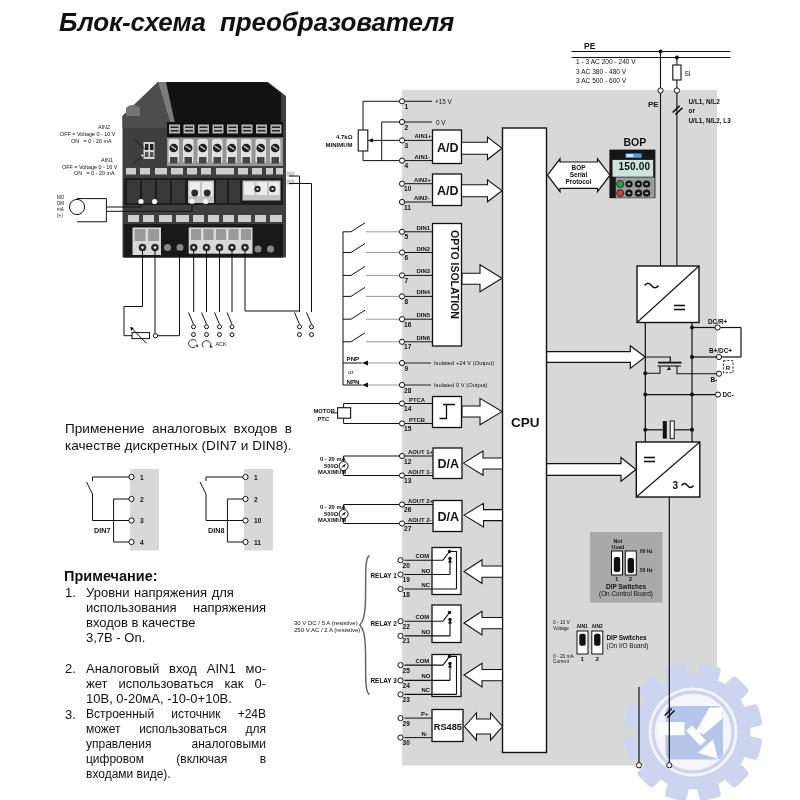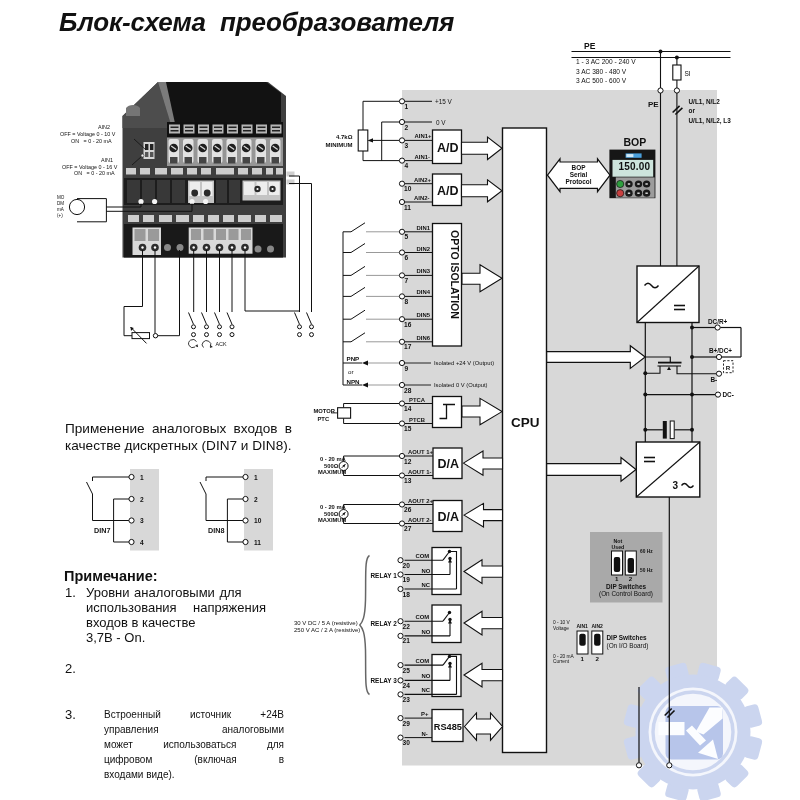--- a/index.html
+++ b/index.html
@@ -18,35 +18,40 @@
 <div class="abs p" style="left:65px;top:420px;width:227px;font-size:13.6px;line-height:17px;color:#111;">
 <div class="jl">Применение аналоговых входов в</div>
 <div>качестве дискретных (DIN7 и DIN8).</div>
 </div>
 
 <div class="abs" style="left:64px;top:568px;font-size:14.5px;font-weight:bold;color:#111;">Примечание:</div>
 
 <div class="abs" style="left:65px;top:584.5px;font-size:13px;color:#111;">1.</div>
 
 <div class="abs n" style="left:86px;top:584.5px;width:180px;font-size:13px;line-height:15.1px;color:#111;">
-<div style="word-spacing:1px;">Уровни аналоговыми для</div>
+<div style="word-spacing:1px;">Уровни напряжения для</div>
 <div class="jl">использования напряжения</div>
 <div>входов в качестве</div>
 <div>3,7В - On.</div>
 </div>
 
 <div class="abs" style="left:65px;top:660.5px;font-size:13px;color:#111;">2.</div>
 
+<div class="abs n" style="left:86px;top:660.5px;width:180px;font-size:13px;line-height:15.1px;color:#111;">
+<div class="jl">Аналоговый вход AIN1 мо-</div>
+<div class="jl">жет использоваться как 0-</div>
+<div>10В, 0-20мА, -10-0+10В.</div>
+</div>
 
 <div class="abs" style="left:65px;top:707px;font-size:13px;color:#111;">3.</div>
 
-<div class="abs n" style="left:104px;top:707px;width:180px;font-size:10px;line-height:15.1px;color:#111;">
+<div class="abs n" style="left:86px;top:707px;width:180px;font-size:12px;line-height:15.1px;color:#111;">
 <div class="jl">Встроенный источник +24В</div>
+<div class="jl">может использоваться для</div>
 <div class="jl">управления аналоговыми</div>
-<div class="jl">может использоваться для</div>
 <div class="jl">цифровом (включая в</div>
 <div>входами виде).</div>
 </div>
 
 <svg class="abs" style="left:0;top:0;" width="800" height="800" viewBox="0 0 800 800">
 <defs>
 <marker id="ah" markerWidth="8" markerHeight="8" refX="5" refY="3" orient="auto">
           <path d="M0,0 L6,3 L0,6 Z" fill="#111"></path>
         </marker>
 </defs>

